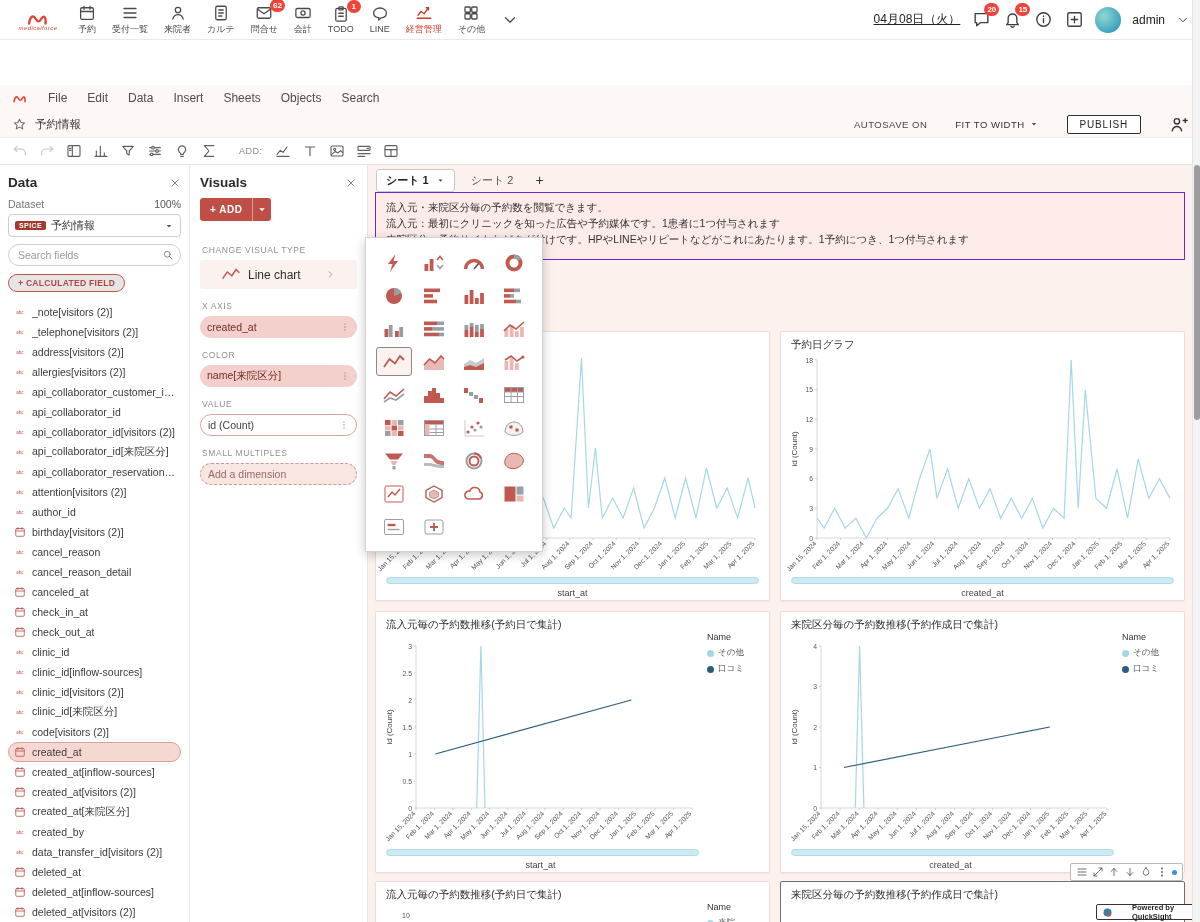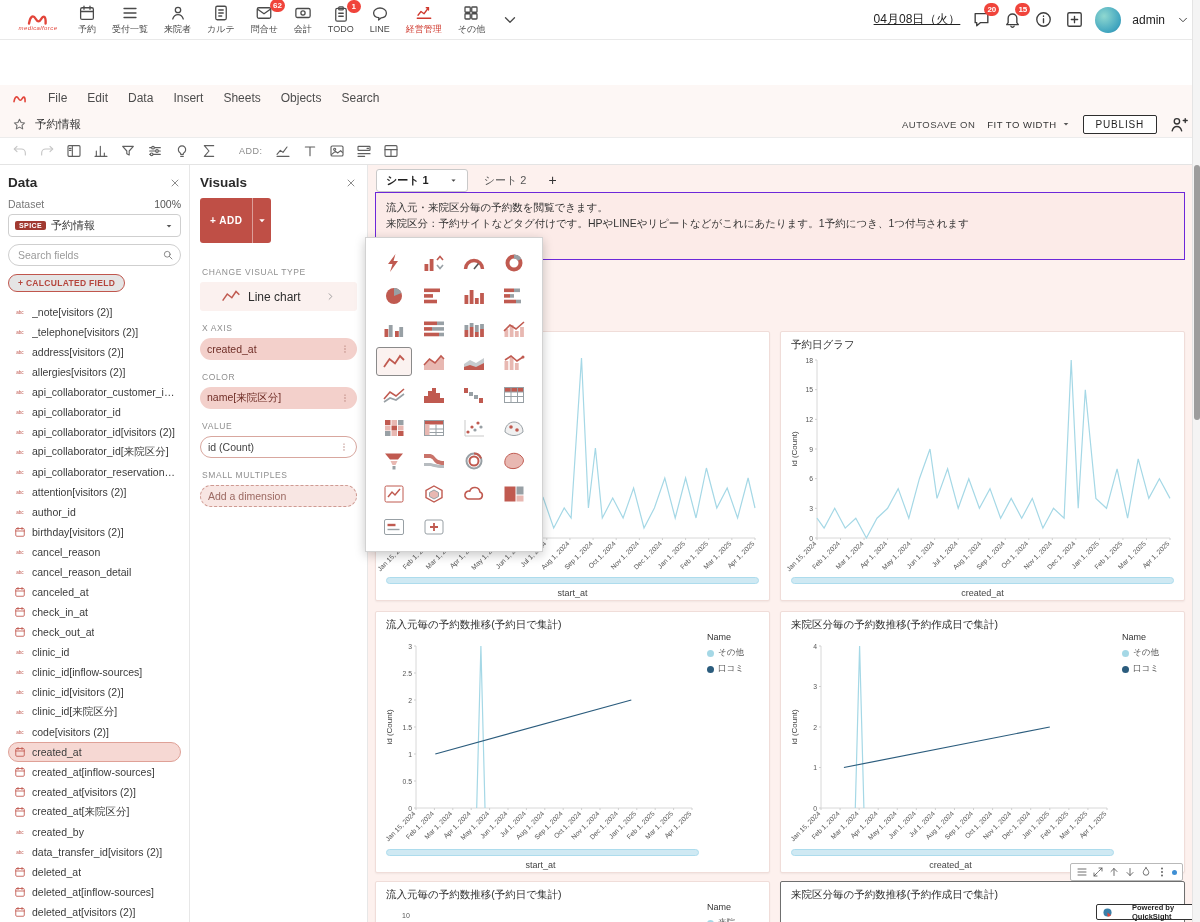--- a/index.html
+++ b/index.html
@@ -40,21 +40,21 @@
 
   
   #qsmenu{position:absolute;left:0;top:85px;width:1200px;height:26px;background:#fdf7f5;display:flex;align-items:center;
           padding:0 12px;gap:20px;z-index:18}
   .qs-logo{width:16px;height:12px}
   .qs-menu-item{font-size:12px;color:#4d4d4d;cursor:pointer}
   #qscrumb{position:absolute;left:0;top:111px;width:1200px;height:27px;background:#fdf7f5;border-bottom:1px solid #ececec;
            display:flex;align-items:center;padding:0 12px;gap:8px;z-index:18}
   .crumb-star{width:15px;height:15px;color:#6e6e6e;cursor:pointer}
   .crumb-title{font-size:11.5px;color:#333}
-  .crumb-right{margin-left:auto;display:flex;align-items:center;gap:12px}
+  .crumb-right{margin-left:auto;display:flex;align-items:center;gap:28px}
   .autosave{font-size:9.5px;color:#444;letter-spacing:.5px;cursor:pointer}
   .fitw{display:flex;align-items:flex-start;gap:4px;font-size:9.5px;color:#333;letter-spacing:.5px;cursor:pointer}
   .caret-ic2{width:10px;height:10px;color:#555}
   .publish-btn{border:1px solid #2e2e2e;background:#fff;font-size:10px;letter-spacing:.8px;padding:3px 12px;color:#1f1f1f;border-radius:2px}
   #qstoolbar{position:absolute;left:0;top:138px;width:1200px;height:27px;background:#fff;border-bottom:1px solid #e4e4e4;
              display:flex;align-items:center;padding:0 12px;z-index:18}
   #tb-icons,#tb-add-icons{display:flex;align-items:center;gap:11px}
   .tb-ic{width:16px;height:16px;color:#5f5f5f;cursor:pointer}
   .tb-ic.disabled{color:#c6c6c6}
   .add-label{font-size:9px;color:#8a8a8a;letter-spacing:.5px;margin:0 12px 0 22px}
@@ -81,40 +81,40 @@
   #fieldlist{margin-top:10px}
   .field-row{display:flex;align-items:center;gap:6px;height:20px;padding:0 5px;cursor:pointer;border-radius:10px;border:1px solid transparent}
   .field-row.selected{background:#f6d8d3;border-color:#dfa197}
   .fld-ic{width:12px;height:12px;color:#c0564d}
   .field-name{font-size:10.5px;color:#3a3a3a;white-space:nowrap;overflow:hidden;text-overflow:ellipsis}
 
   
   #vispanel{position:absolute;left:190px;top:165px;width:178px;height:757px;background:#fff;border-right:1px solid #e7e7e7;
             padding:10px 10px;overflow:hidden;z-index:15}
   .add-btn{display:inline-flex;align-items:stretch;background:#bf4f46;border-radius:3px;overflow:hidden;margin-bottom:12px}
-  .add-main{color:#fff;font-size:10px;font-weight:bold;letter-spacing:.5px;padding:17px 10px;border-right:1px solid rgba(255,255,255,.45)}
+  .add-main{color:#fff;font-size:10px;font-weight:bold;letter-spacing:.5px;padding:6px 10px;border-right:1px solid rgba(255,255,255,.45)}
   .add-caret{width:18px;color:#fff;padding:0 3px}
   .sec-label{font-size:8.5px;color:#8f8f8f;letter-spacing:.6px;margin:12px 0 5px 2px}
   .sel-type{display:flex;align-items:center;gap:7px;padding:6px 21px;background:#fbf1ef;border-radius:3px;cursor:pointer}
   .sel-type-ic{width:20px;height:17px}
   .sel-type-label{font-size:12px;color:#2e2e2e;flex:1}
   .chev-ic{width:11px;height:11px;color:#888}
   .pill{display:flex;align-items:center;height:22px;border-radius:11px;padding:0 7px;cursor:pointer}
   .pill.filled{background:#f3d0cb}
   .pill.outline{background:#fff;border:1px solid #d8a79f}
   .pill.dashed{background:#f8e6e3;border:1px dashed #cf9a92}
   .pill-text{font-size:10.5px;color:#6f2d26;flex:1;white-space:nowrap;overflow:hidden;text-overflow:ellipsis}
   .pill.outline .pill-text{color:#444}
   .pill.dashed .pill-text{color:#9c6a63}
   .pill-dots{width:10px;height:12px;color:#b0766e}
 
   
   #canvas{position:absolute;left:368px;top:165px;width:832px;height:757px;background:#fdf1ee;overflow:hidden;z-index:10}
   #sheettabs{position:absolute;left:8px;top:3px;height:24px;display:flex;align-items:center;gap:6px}
-  .stab{display:flex;align-items:center;gap:20px;font-size:11px;color:#555;padding:3px 9px;cursor:pointer;border:1px solid transparent}
+  .stab{display:flex;align-items:center;gap:7px;font-size:11px;color:#555;padding:3px 9px;cursor:pointer;border:1px solid transparent}
   .stab.active{background:#fff;border-color:#c9c9c9;border-radius:3px;color:#1f1f1f;font-weight:bold}
   .stab-caret{width:9px;height:9px;color:#444}
   .stab-add{font-size:14px;color:#333;padding:0 6px;cursor:pointer}
   #descbox{position:absolute;left:7px;top:27px;width:810px;height:68px;background:#fcebe8;border:1px solid #6d28d9;
            padding:6px 10px;cursor:pointer}
   .desc-line{font-size:10.5px;line-height:16px;color:#333;white-space:nowrap;overflow:hidden}
   .card{position:absolute;background:#fff;border:1px solid #f0ddd9;border-radius:2px;box-shadow:0 1px 2px rgba(0,0,0,.05);cursor:pointer}
   .card.selected-card{border:1px solid #6f6f6f}
   .chart-title{font-size:10.5px;color:#2e2e2e;padding:6px 10px 0;white-space:nowrap;overflow:hidden;text-overflow:ellipsis}
   .chart-area{position:absolute;left:6px}
@@ -823,20 +823,21 @@
             </svg>
           </span>
         </span>
         <span class="stab">
           <span>シート 2</span>
         </span>
         <span class="stab-add">+</span>
       </div>
     <div id="descbox">
         <div class="desc-line">流入元・来院区分毎の予約数を閲覧できます。</div>
+        <div class="desc-line">流入元：最初にクリニックを知った広告や予約媒体です。1患者に1つ付与されます</div>
         <div class="desc-line">来院区分：予約サイトなどタグ付けです。HPやLINEやリピートなどがこれにあたります。1予約につき、1つ付与されます</div>
       </div>
     <div id="cards">
         <div class="card" style="left:7px;top:166px;width:395px;height:270px">
           <div class="chart-area" style="top:18px"><svg width="381" height="226" font-family="Liberation Sans, sans-serif">
               <line x1="26" y1="8" x2="26" y2="188" stroke="#d8d8d8"></line>
               <line x1="26" y1="188" x2="373" y2="188" stroke="#d8d8d8"></line>
               <line x1="24" y1="188" x2="26" y2="188" stroke="#cfcfcf"></line>
               <text class="tk" x="22" y="190.5" text-anchor="end">0</text>
               <line x1="24" y1="158" x2="26" y2="158" stroke="#cfcfcf"></line>

